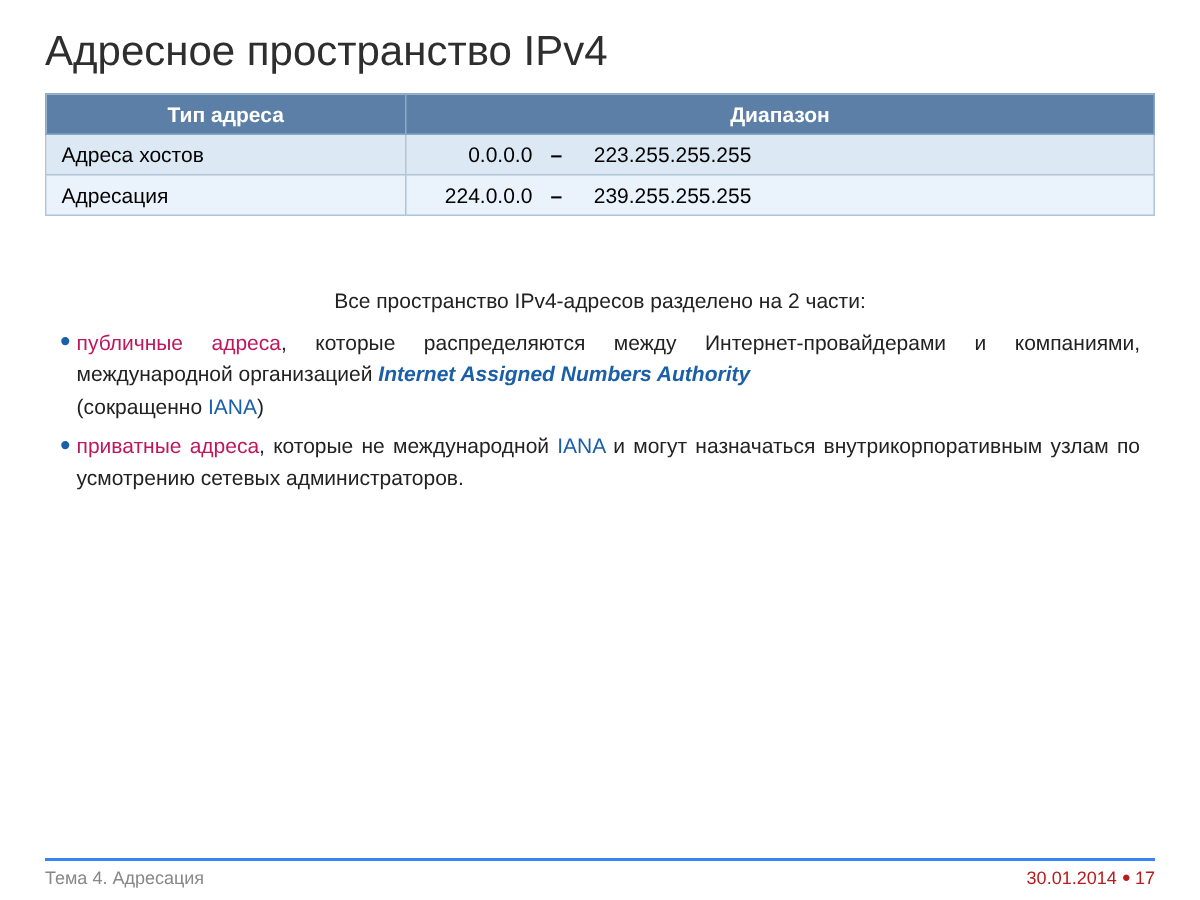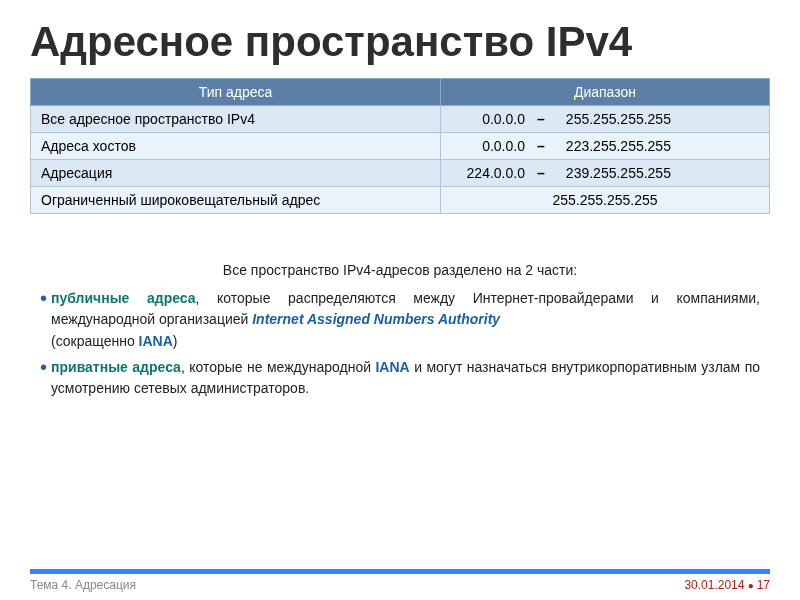--- a/index.html
+++ b/index.html
@@ -15,42 +15,42 @@
     .page {
       width: 800px;
       height: 600px;
       background: #fff;
       padding: 18px 30px 10px 30px;
       display: flex;
       flex-direction: column;
     }
 
     .title {
-      font-size: 42px;
+      font-size: 28px;
       color: #2e2e2e;
-      font-weight: bold;
+      font-weight: normal;
       margin-bottom: 12px;
       font-family: Arial, sans-serif;
     }
 
     
     .ip-table {
       width: 100%;
       border-collapse: collapse;
       margin-bottom: 10px;
       font-size: 14px;
     }
 
     .ip-table th {
       background-color: #5b7fa6;
       color: #fff;
       padding: 5px 2px;
       text-align: center;
       border: 1px solid #8aaac8;
-      font-weight: normal;
+      font-weight: bold;
     }
 
     .ip-table td {
       padding: 5px 10px;
       border: 1px solid #b0c4d8;
       vertical-align: middle;
     }
 
     .ip-table tr:nth-child(odd) td {
       background-color: #dce8f3;
@@ -111,46 +111,46 @@
 
     .bullet-dot {
       color: #1a5fa8;
       font-size: 20px;
       line-height: 1.2;
       margin-right: 4px;
       margin-top: -2px;
     }
 
     .highlight-blue {
-      color: #0f766e;
-      font-weight: bold;
+      color: #be185d;
+      font-weight: normal;
     }
 
     .highlight-bold-blue {
       color: #1a5fa8;
       font-weight: bold;
       font-style: italic;
       margin-top: 13px;
     }
 
     .iana {
       color: #1a5fa8;
-      font-weight: bold;
+      font-weight: normal;
     }
 
     .footer {
       position: absolute;
       bottom: 8px;
       left: 30px;
       right: 30px;
       display: flex;
       justify-content: space-between;
       font-size: 12px;
       color: #555;
-      border-top: 5px solid #3b82f6;
+      border-top: 2px solid #3b82f6;
       padding-top: 4px;
     }
 
     .footer-left {
       color: #888;
     }
 
     .footer-right {
       color: #b91c1c;
     }
@@ -168,54 +168,40 @@
   <h1 class="title">Адресное пространство IPv4</h1>
 
   <table class="ip-table">
     <thead>
       <tr>
         <th>Тип адреса</th>
         <th>Диапазон</th>
       </tr>
     </thead>
     <tbody id="table-body">
-    <tr>
-          <td>Все адресное пространство IPv4</td>
-          <td>
-            <div class="range-group">
-        <span class="range-start">0.0.0.0</span>
-        <span class="range-dash">–</span>
-        <span class="range-end">255.255.255.255</span>
-      </div>
-          </td>
-        </tr>
         <tr>
           <td>Адреса хостов</td>
           <td>
             <div class="range-group">
         <span class="range-start">0.0.0.0</span>
         <span class="range-dash">–</span>
         <span class="range-end">223.255.255.255</span>
       </div>
           </td>
         </tr>
         <tr>
           <td>Адресация</td>
           <td>
             <div class="range-group">
         <span class="range-start">224.0.0.0</span>
         <span class="range-dash">–</span>
         <span class="range-end">239.255.255.255</span>
       </div>
           </td>
         </tr>
-        <tr>
-          <td>Ограниченный широковещательный адрес</td>
-          <td style="text-align: center;">255.255.255.255</td>
-        </tr>
       </tbody>
   </table>
 
   <div class="description">
     <p class="desc-intro">
       <span>Все пространство IPv4-адресов разделено на 2 части:</span>
     </p>
 
     <div class="bullet-item">
       <span class="bullet-dot">•</span>

